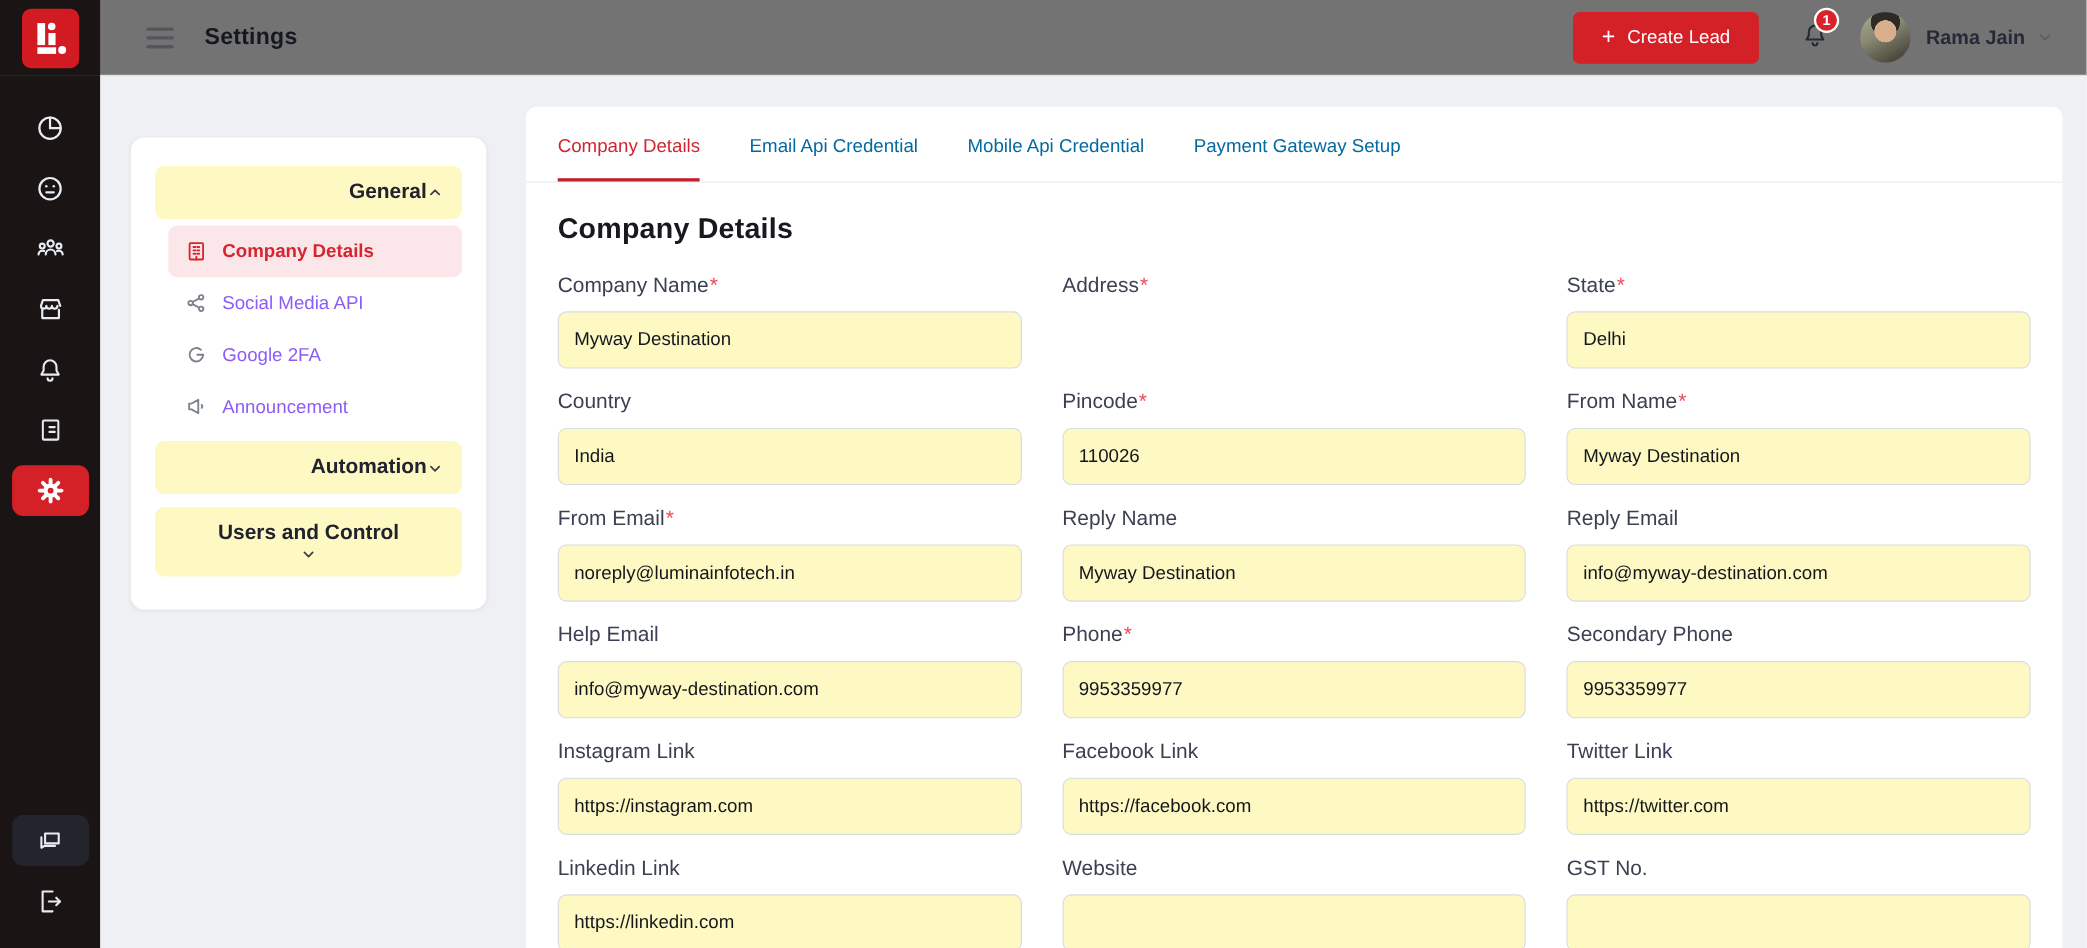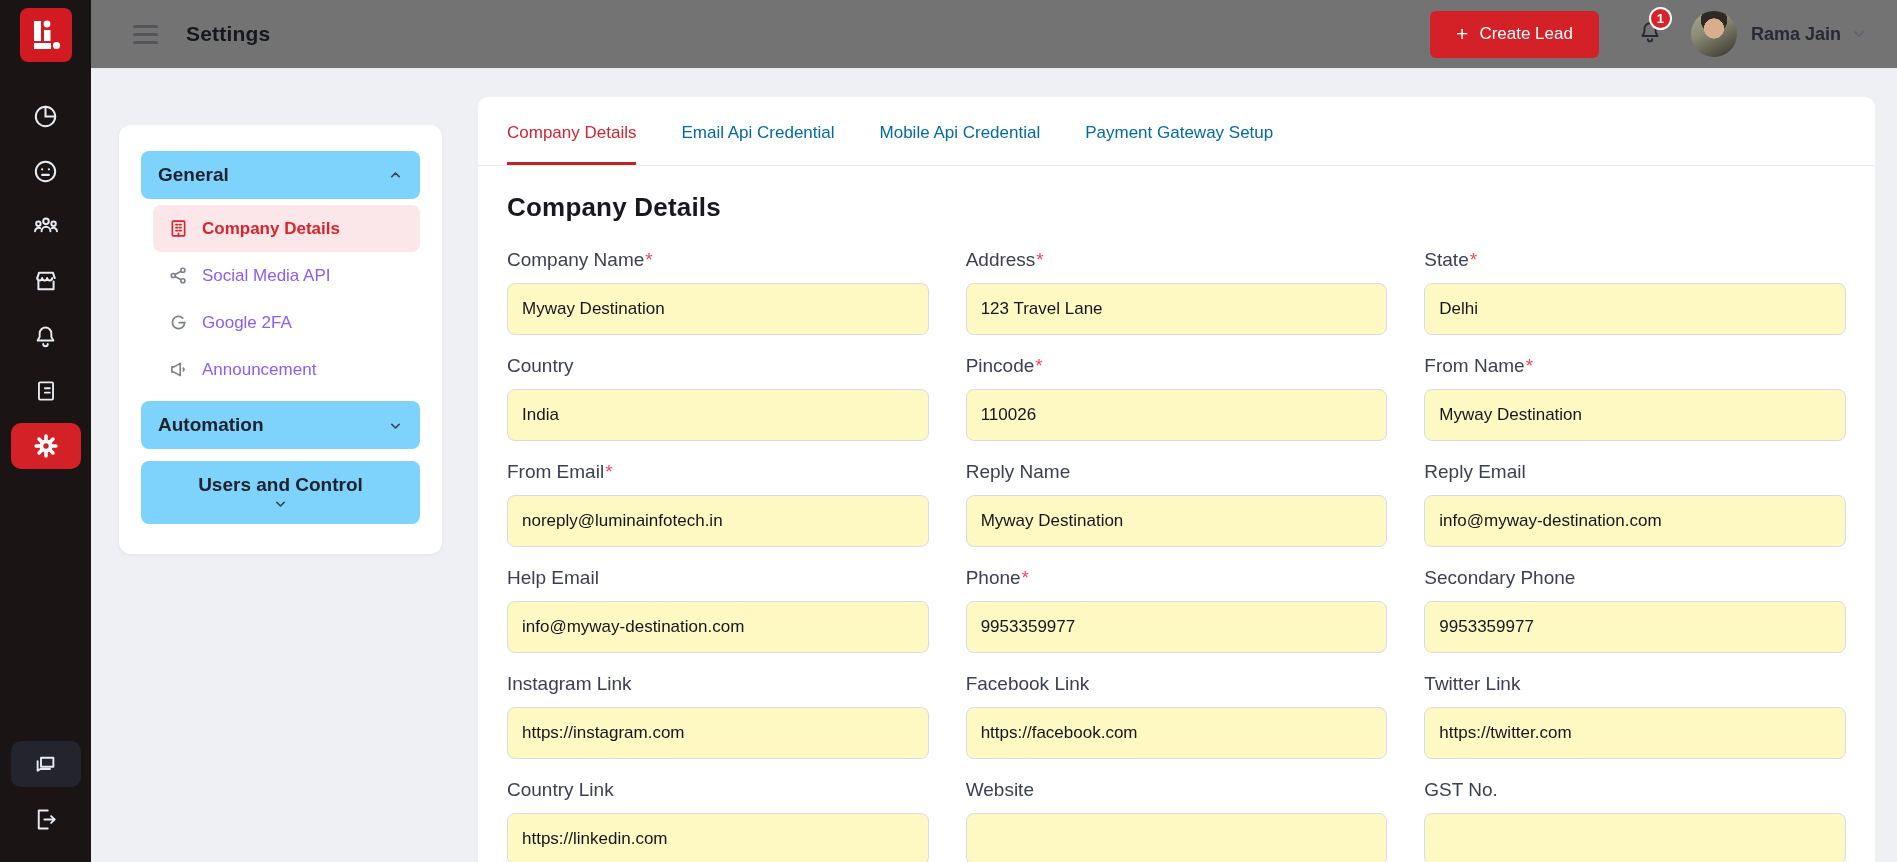--- a/index.html
+++ b/index.html
@@ -36,21 +36,21 @@
   .rail-item.active { background:#d42128; }
   .rail-bottom { margin-top:auto; }
   .rail-item.chat-item { background:#23242c; }
   .rail-item:last-child { margin-bottom:20px; }
 
   
   .content { flex:1; display:flex; align-items:flex-start; }
 
   
   .settings-card { width:323px; background:#fff; border-radius:12px; margin:56px 0 0 28px; padding:26px 22px 30px; box-shadow:0 1px 4px rgba(30,30,40,.06); flex:0 0 auto; }
-  .section-header { background:#7dd3fc; border-radius:8px; padding:13px 17px; display:flex; align-items:center; justify-content:space-between; font-size:19px; font-weight:700; color:#20232e; cursor:pointer; }
+  .section-header { background:#fef9c3; border-radius:8px; padding:13px 17px; display:flex; align-items:center; justify-content:flex-end; font-size:19px; font-weight:700; color:#20232e; cursor:pointer; }
   .section-header + .section-header { margin-top:12px;flex-direction:column; }
   .section-items { padding:6px 0 8px 12px; }
   .side-item { display:flex; align-items:center; gap:13px; padding:13px 15px; border-radius:8px; font-size:17px; color:#8b5cf6; cursor:pointer; }
   .side-item svg { flex:0 0 auto; }
   .side-item.active { background:#fbe7e9; color:#d8242e; font-weight:700; }
   .chev { color:#3c3f4a; display:flex; }
 
   
   .main-card { flex:1; background:#fff; border-radius:10px 10px 0 0; margin:28px 22px 0 36px; min-height:765px; }
   .tabs { display:flex; gap:45px; padding:0 29px; border-bottom:1px solid #e7e9ee; }
@@ -255,23 +255,20 @@
       <div class="form-grid" id="form-grid">
   <div class="field">
     <label class="field-label"><span class="lbl">Company Name</span><span class="req">*</span></label>
     <div class="text-input">
               <span class="val">Myway Destination</span>
             </div>
   </div>
 
   <div class="field">
     <label class="field-label"><span class="lbl">Address</span><span class="req">*</span></label>
-    <div class="text-input">
-              <span class="val">123 Travel Lane</span>
-            </div>
   </div>
 
 
   <div class="field">
     <label class="field-label"><span class="lbl">State</span><span class="req">*</span></label>
     <div class="text-input">
               <span class="val">Delhi</span>
             </div>
   </div>
 
@@ -354,21 +351,21 @@
   </div>
 
   <div class="field">
     <label class="field-label"><span class="lbl">Twitter Link</span></label>
     <div class="text-input">
               <span class="val">https://twitter.com</span>
             </div>
   </div>
 
   <div class="field">
-    <label class="field-label"><span class="lbl">Country Link</span></label>
+    <label class="field-label"><span class="lbl">Linkedin Link</span></label>
     <div class="text-input">
               <span class="val">https://linkedin.com</span>
             </div>
   </div>
 
   <div class="field">
     <label class="field-label"><span class="lbl">Website</span></label>
     <div class="text-input">
               <span class="val"></span>
             </div>

